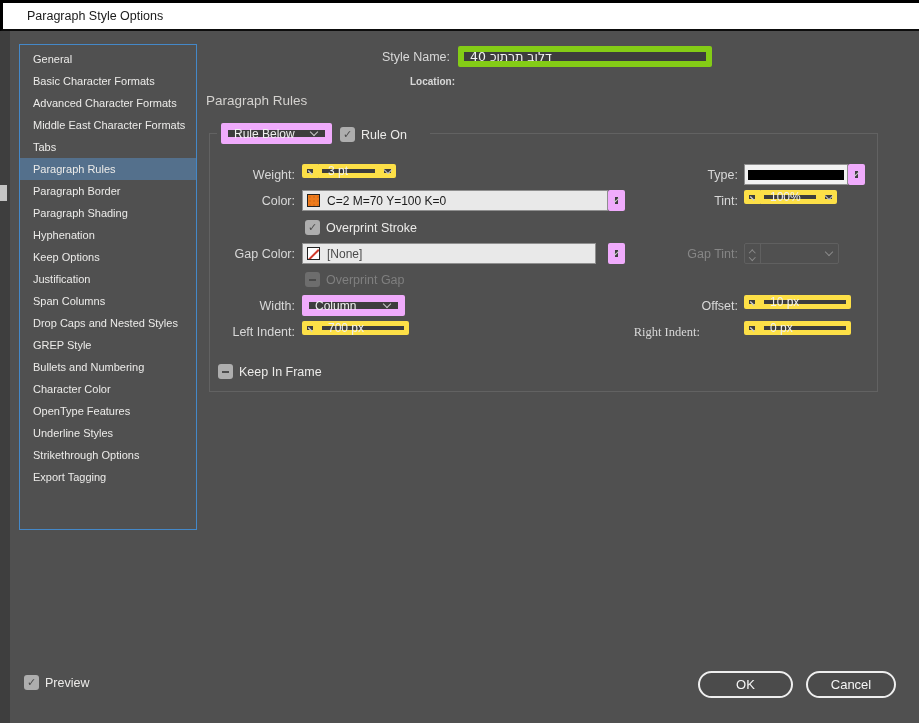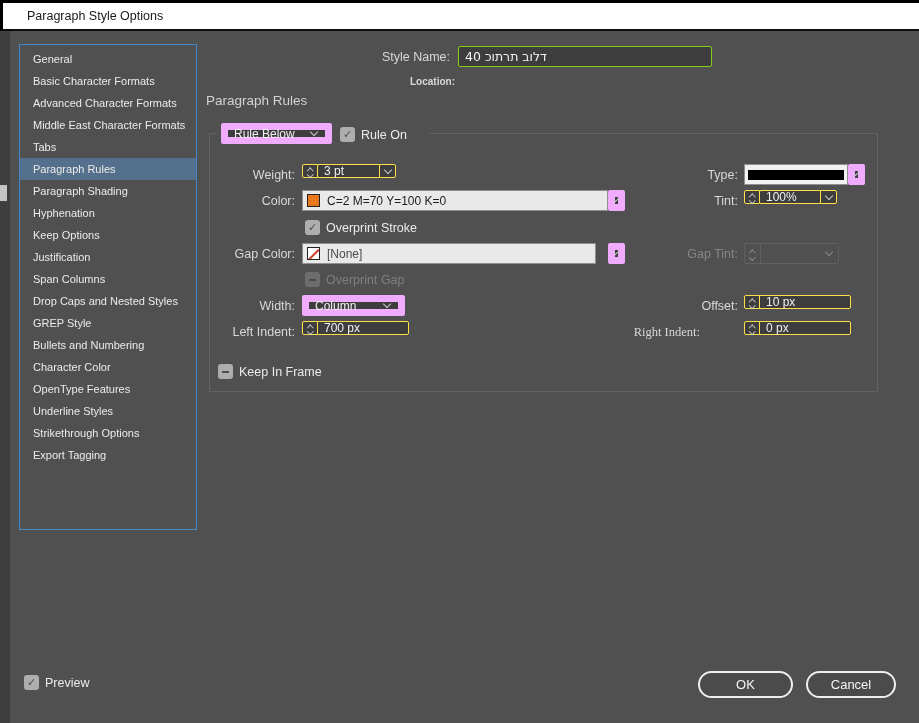--- a/index.html
+++ b/index.html
@@ -41,21 +41,21 @@
   .group-mask{position:absolute;left:217px;top:131px;width:213px;height:4px;background:#505050;}
   
   .box{
     position:absolute;height:21px;box-sizing:border-box;background:#3d3d3d;
     border:7px solid #f0abfc;border-radius:2px;color:#f0f0f0;font-size:12px;
     display:flex;align-items:center;
   }
   .box .txt{padding-left:6px;white-space:nowrap;}
   .combo-row{position:absolute;display:flex;}
   .combo-row .seg{
-    height:14px;box-sizing:border-box;background:#3d3d3d;border:1px solid #fde047;
+    height:14px;box-sizing:border-box;background:#3d3d3d;border:5px solid #fde047;
     display:flex;align-items:center;justify-content:center;color:#f0f0f0;font-size:12px;
   }
   .combo-row .seg + .seg{margin-left:-1px;}
   .seg.value{justify-content:flex-start;padding-left:6px;border-radius:2px 0 0 2px;}
   .seg.first{border-radius:2px 0 0 2px;}
   .seg.last{border-radius:0 2px 2px 0;}
   .seg.stepper{width:16px;flex-direction:column;gap:2px;}
   
   .chev{display:inline-block;width:5px;height:5px;border-right:1.6px solid #c9c9c9;border-bottom:1.6px solid #c9c9c9;}
   .chev.down{transform:rotate(45deg);margin-top:-3px;}
@@ -104,21 +104,21 @@
   .disabled-combo .stp{width:16px;display:flex;flex-direction:column;align-items:center;gap:2px;border-right:1px solid #606060;height:100%;justify-content:center;box-sizing:border-box;}
   .disabled-combo .dc-chev{margin-left:auto;margin-right:6px;}
   
   .pill-btn{
     position:absolute;height:27px;box-sizing:border-box;border:2px solid #eeeeee;border-radius:14px;
     background:rgba(0,0,0,0.05);color:#f5f5f5;font-size:13px;display:flex;align-items:center;justify-content:center;cursor:default;
   }
   
   .name-input{
     position:absolute;left:458px;top:46px;width:254px;height:21px;box-sizing:border-box;
-    background:#3d3d3d;border:1px solid #84cc16;border-radius:2px;color:#f2f2f2;
+    background:#3d3d3d;border:6px solid #84cc16;border-radius:2px;color:#f2f2f2;
     font-size:12.5px;padding:0 6px;font-family:"DejaVu Sans","Liberation Sans",sans-serif;
     direction:ltr;unicode-bidi:bidi-override;outline:none;
   }
 </style>
 </head>
 <body>
 
 <div class="window">
 
   <div class="titlebar">
@@ -127,20 +127,21 @@
   <div class="left-strip"></div>
   <div class="left-notch"></div>
 
   <div class="sidebar">
     <div class="side-item">General</div>
     <div class="side-item">Basic Character Formats</div>
     <div class="side-item">Advanced Character Formats</div>
     <div class="side-item">Middle East Character Formats</div>
     <div class="side-item">Tabs</div>
     <div class="side-item selected">Paragraph Rules</div>
+    <div class="side-item">Paragraph Border</div>
     <div class="side-item">Paragraph Shading</div>
     <div class="side-item">Hyphenation</div>
     <div class="side-item">Keep Options</div>
     <div class="side-item">Justification</div>
     <div class="side-item">Span Columns</div>
     <div class="side-item">Drop Caps and Nested Styles</div>
     <div class="side-item">GREP Style</div>
     <div class="side-item">Bullets and Numbering</div>
     <div class="side-item">Character Color</div>
     <div class="side-item">OpenType Features</div>

